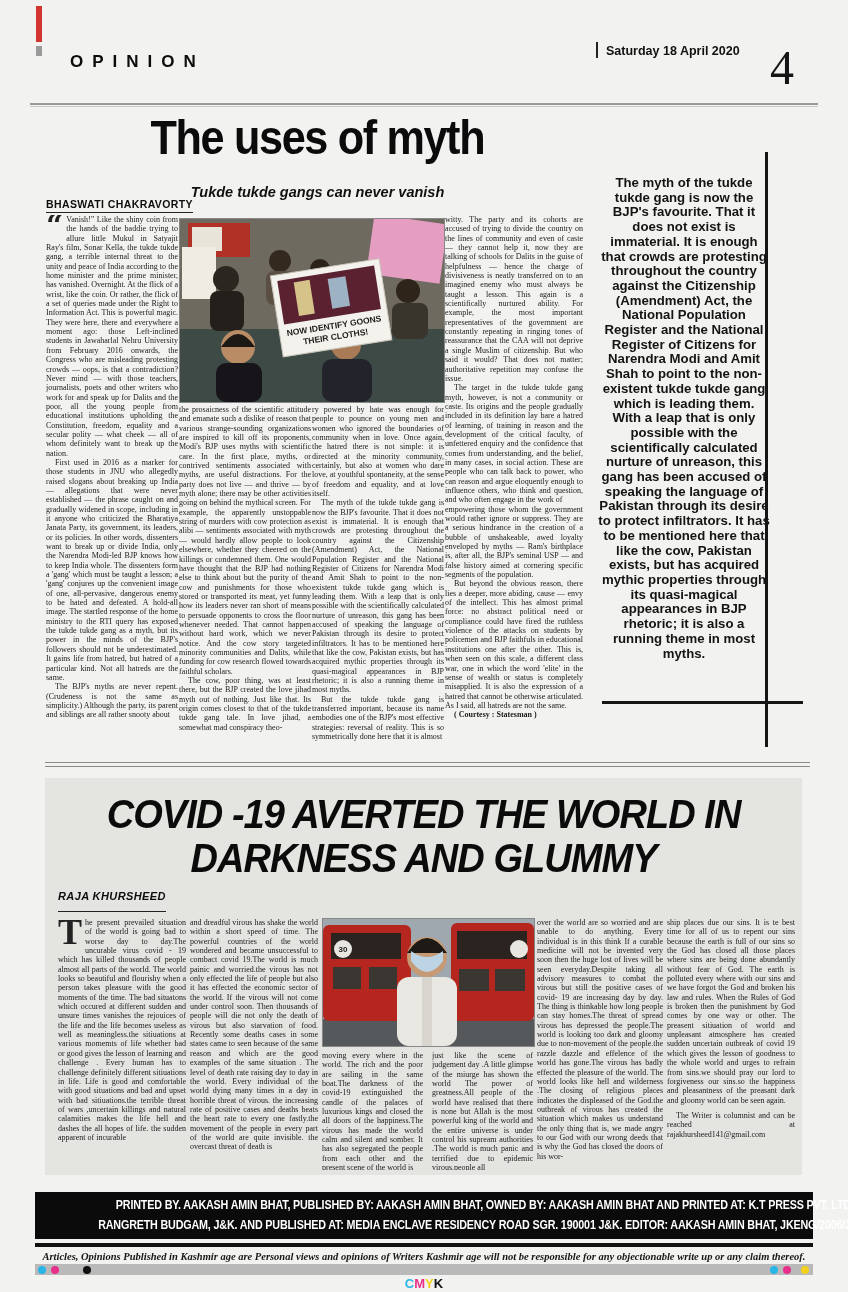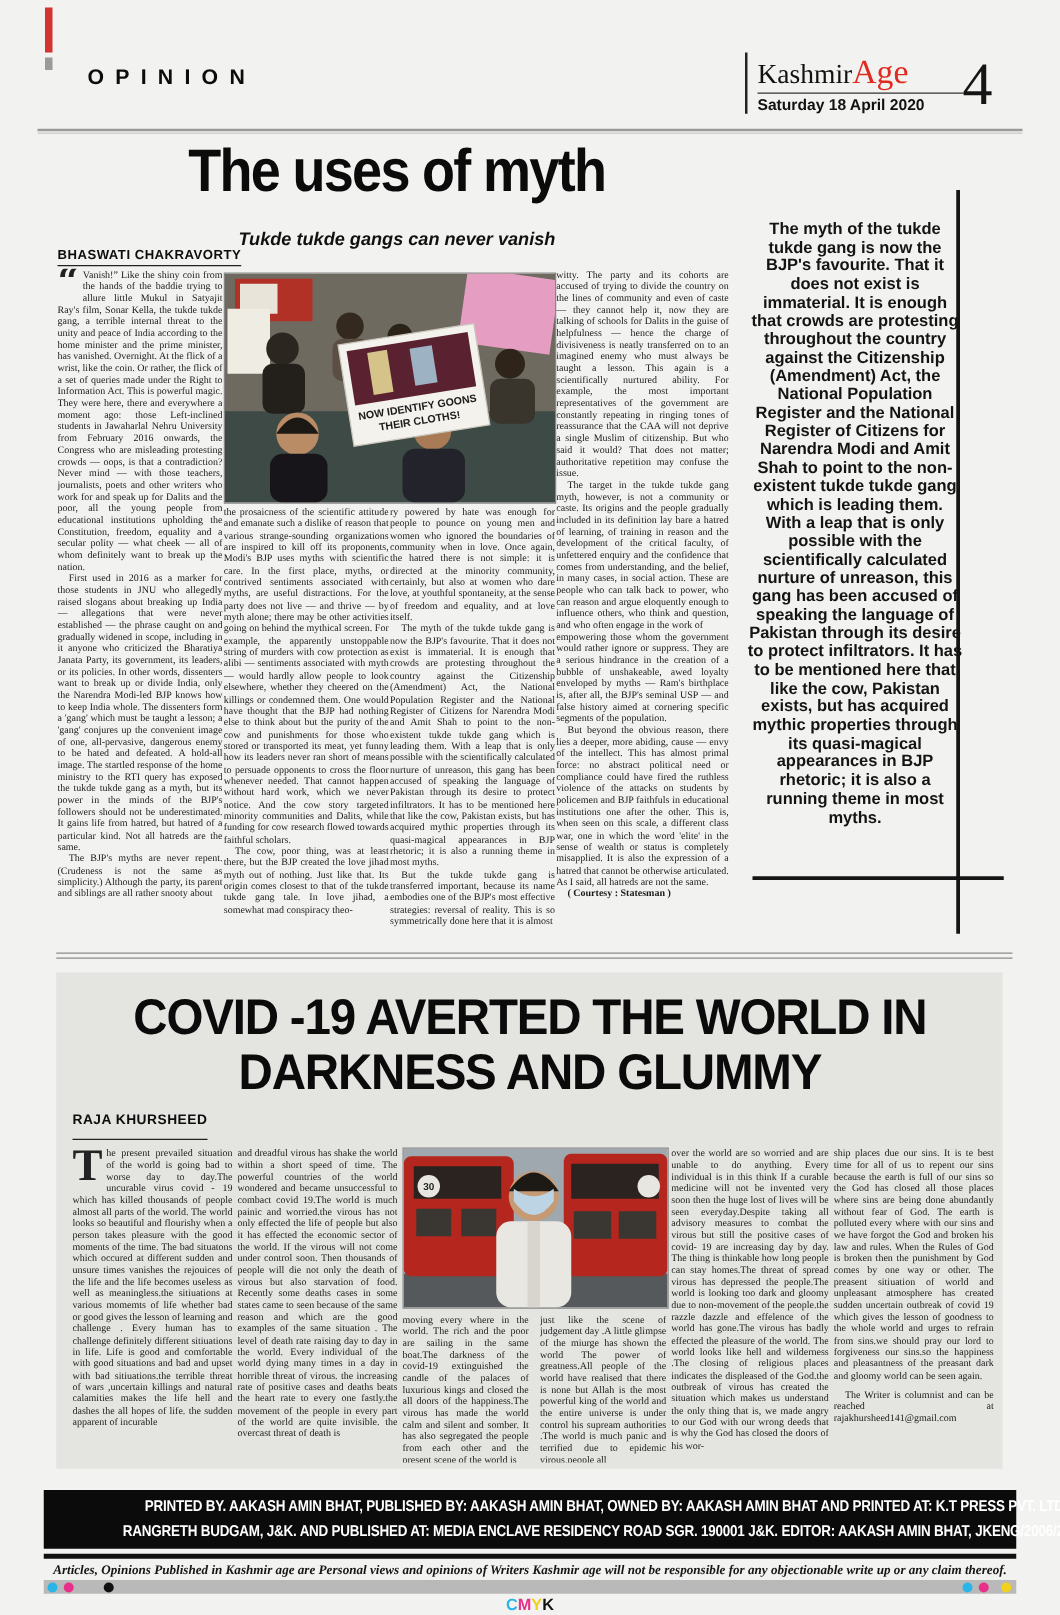--- a/index.html
+++ b/index.html
@@ -35,21 +35,21 @@
         font-family:"DejaVu Serif",serif;}
   .dropcap{float:left;font-size:36px;line-height:29px;font-weight:bold;color:#222;padding-right:3px;}
   .photo{position:absolute;border:1px solid #888;}
   .pullquote{position:absolute;left:598px;top:176px;width:172px;text-align:center;
         font-family:"Liberation Sans",sans-serif;font-weight:bold;font-size:13.2px;line-height:14.7px;color:#141414;}
   .pq-vrule{position:absolute;left:765px;top:152px;width:3px;height:595px;background:#151515;}
   .pq-hrule{position:absolute;left:602px;top:701px;width:201px;height:3px;background:#151515;}
   .divider{position:absolute;left:45px;top:762px;width:765px;height:3px;
         border-top:1px solid #8a8a8a;border-bottom:1px solid #8a8a8a;}
   
-  .article2-box{position:absolute;left:45px;top:778px;width:757px;height:397px;background:#e4e4e1;}
+  .article2-box{position:absolute;left:45px;top:778px;width:757px;height:397px;background:#e4e4e1;font-style:italic;}
   .headline2{position:absolute;left:0;top:14px;width:757px;text-align:center;}
   .headline2 .stretch{display:inline-block;transform:scaleX(.95);transform-origin:center;
         font-family:"Liberation Sans",sans-serif;font-weight:bold;font-size:40px;line-height:44px;
         letter-spacing:-1px;color:#0b0b0b;}
   .byline2{left:13px;top:112px;position:absolute;font-family:"Liberation Sans",sans-serif;font-weight:bold;
         font-size:11px;letter-spacing:.4px;color:#0d0d0d;border-bottom:1.5px solid #222;padding-bottom:9px;}
   
   .imprint-bar{position:absolute;left:35px;top:1192px;width:778px;height:47px;background:#0b0b0b;
         color:#fff;text-align:center;padding-top:3px;box-sizing:border-box;}
   .imprint-bar div{white-space:nowrap;}
@@ -68,23 +68,20 @@
 </head>
 <body>
 
 <div class="page">
 
   <div class="reg-red"></div>
   <div class="reg-gray"></div>
 
   <div class="section-label">OPINION</div>
   <div class="masthead">
-    <div class="masthead-title">
-      <span class="masthead-black">Kashmir</span><span class="masthead-red">Age</span>
-    </div>
     <div class="masthead-date">Saturday 18 April 2020</div>
   </div>
   <div class="page-number">4</div>
   <div class="header-rule"></div>
 
   <div class="headline1">
     <span class="stretch">The uses of myth</span>
   </div>
   <div class="standfirst">Tukde tukde gangs can never vanish</div>
   <div class="byline byline1">BHASWATI CHAKRAVORTY</div>

